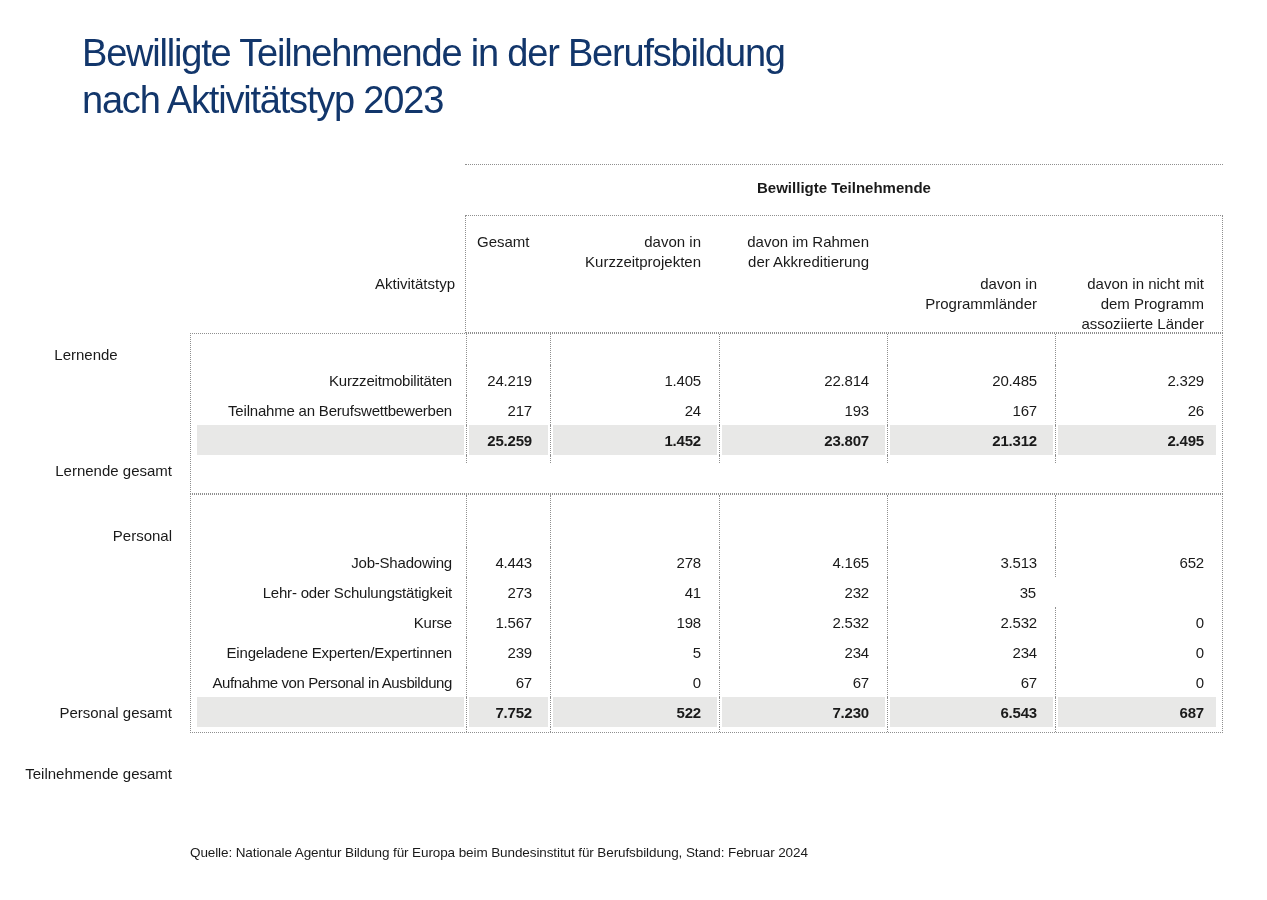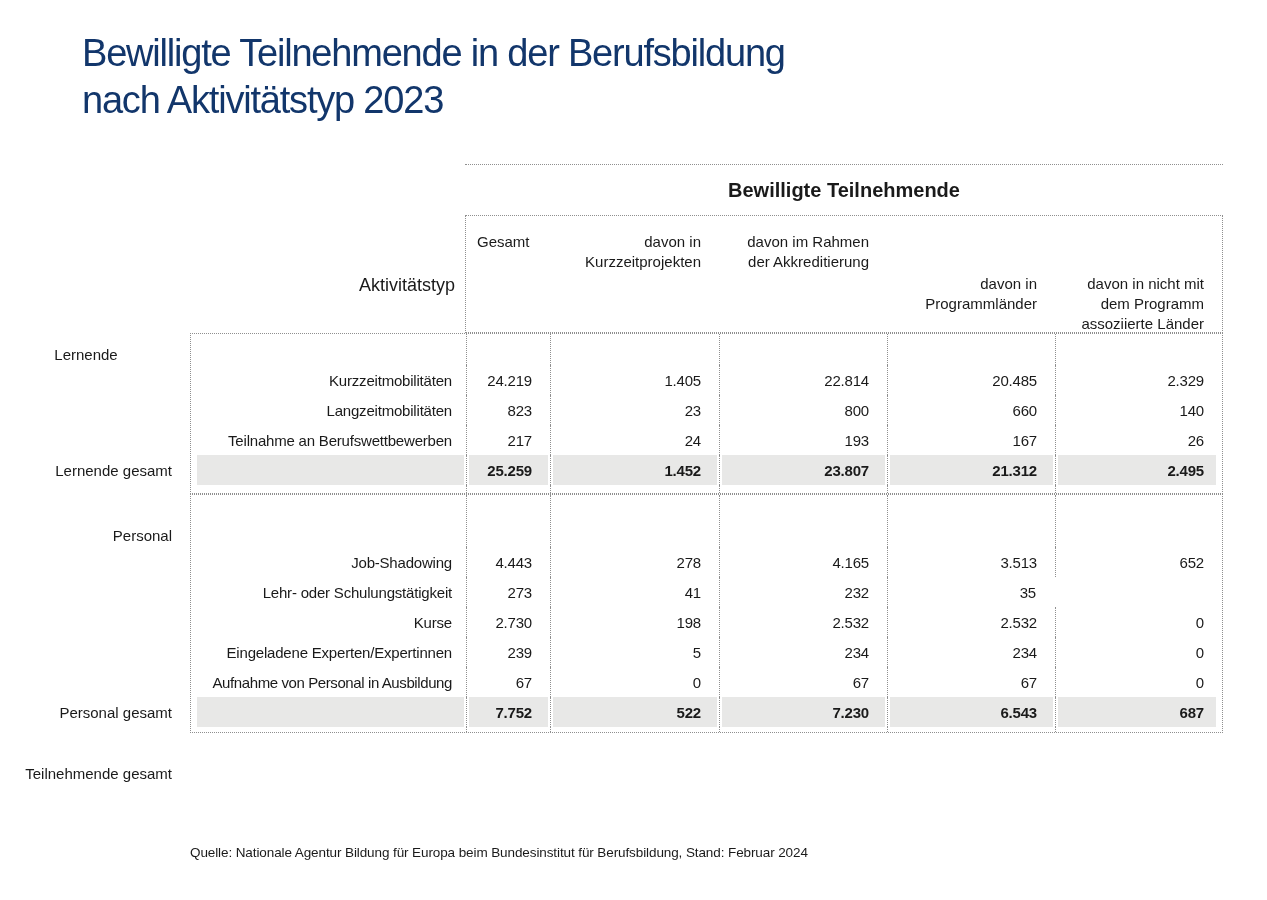--- a/index.html
+++ b/index.html
@@ -22,38 +22,38 @@
     font-size:38px;line-height:47px;font-weight:400;
     letter-spacing:-1.2px;color:var(--title-color);
   }
 
   .top-rule{
     position:absolute;left:465px;top:164px;width:758px;height:0;
     border-top:1px dotted var(--border-color);
   }
   .spanner{
     position:absolute;left:465px;top:179px;width:758px;
-    text-align:center;font-size:20px;font-weight:700;
+    text-align:center;font-size:15px;font-weight:700;
   }
 
   .header-box{
     position:absolute;left:465px;top:215px;width:758px;height:118px;
     border:1px dotted var(--border-color);
     display:flex;
   }
   .hcell{font-size:15px;line-height:20px;}
   .hcell.top{padding-top:16px;}
   .hcell.bottom{padding-top:58px;}
   .hcell.left{text-align:left;padding-left:11px;}
   .hcell.right{text-align:right;padding-right:18px;}
   .hw1{width:84px;}.hw2{width:169px;}.hw3{width:168px;}.hw4{width:168px;}.hw5{width:167px;}
 
   .axis-label{
     position:absolute;left:200px;top:275px;width:255px;
-    text-align:right;font-size:18px;
+    text-align:right;font-size:15px;
   }
 
   .gutter-label{
     position:absolute;left:0;width:172px;text-align:right;font-size:15px;
   }
 
   .block{
     position:absolute;left:190px;width:1033px;
     border:1px dotted var(--border-color);
   }
@@ -141,28 +141,20 @@
     </div>
     <div class="row data">
       <div class="cell lab">Kurzzeitmobilitäten</div>
       <div class="cell num w1">24.219</div>
       <div class="cell num w2">1.405</div>
       <div class="cell num w3">22.814</div>
       <div class="cell num w4">20.485</div>
       <div class="cell num w5 last">2.329</div>
     </div>
     <div class="row data">
-      <div class="cell lab">Langzeitmobilitäten</div>
-      <div class="cell num w1">823</div>
-      <div class="cell num w2">23</div>
-      <div class="cell num w3">800</div>
-      <div class="cell num w4">660</div>
-      <div class="cell num w5 last">140</div>
-    </div>
-    <div class="row data">
       <div class="cell lab">Teilnahme an Berufswettbewerben</div>
       <div class="cell num w1">217</div>
       <div class="cell num w2">24</div>
       <div class="cell num w3">193</div>
       <div class="cell num w4">167</div>
       <div class="cell num w5 last">26</div>
     </div>
     <div class="row total">
       <div class="cell lab"></div>
       <div class="cell num w1">25.259</div>
@@ -200,21 +192,21 @@
     </div>
     <div class="row data">
       <div class="cell lab">Lehr- oder Schulungstätigkeit</div>
       <div class="cell num w1">273</div>
       <div class="cell num w2">41</div>
       <div class="cell num w3">232</div>
       <div class="cell num w5 last">35</div>
     </div>
     <div class="row data">
       <div class="cell lab">Kurse</div>
-      <div class="cell num w1">2.730</div>
+      <div class="cell num w1">1.567</div>
       <div class="cell num w2">198</div>
       <div class="cell num w3">2.532</div>
       <div class="cell num w4">2.532</div>
       <div class="cell num w5 last">0</div>
     </div>
     <div class="row data">
       <div class="cell lab">Eingeladene Experten/Expertinnen</div>
       <div class="cell num w1">239</div>
       <div class="cell num w2">5</div>
       <div class="cell num w3">234</div>

